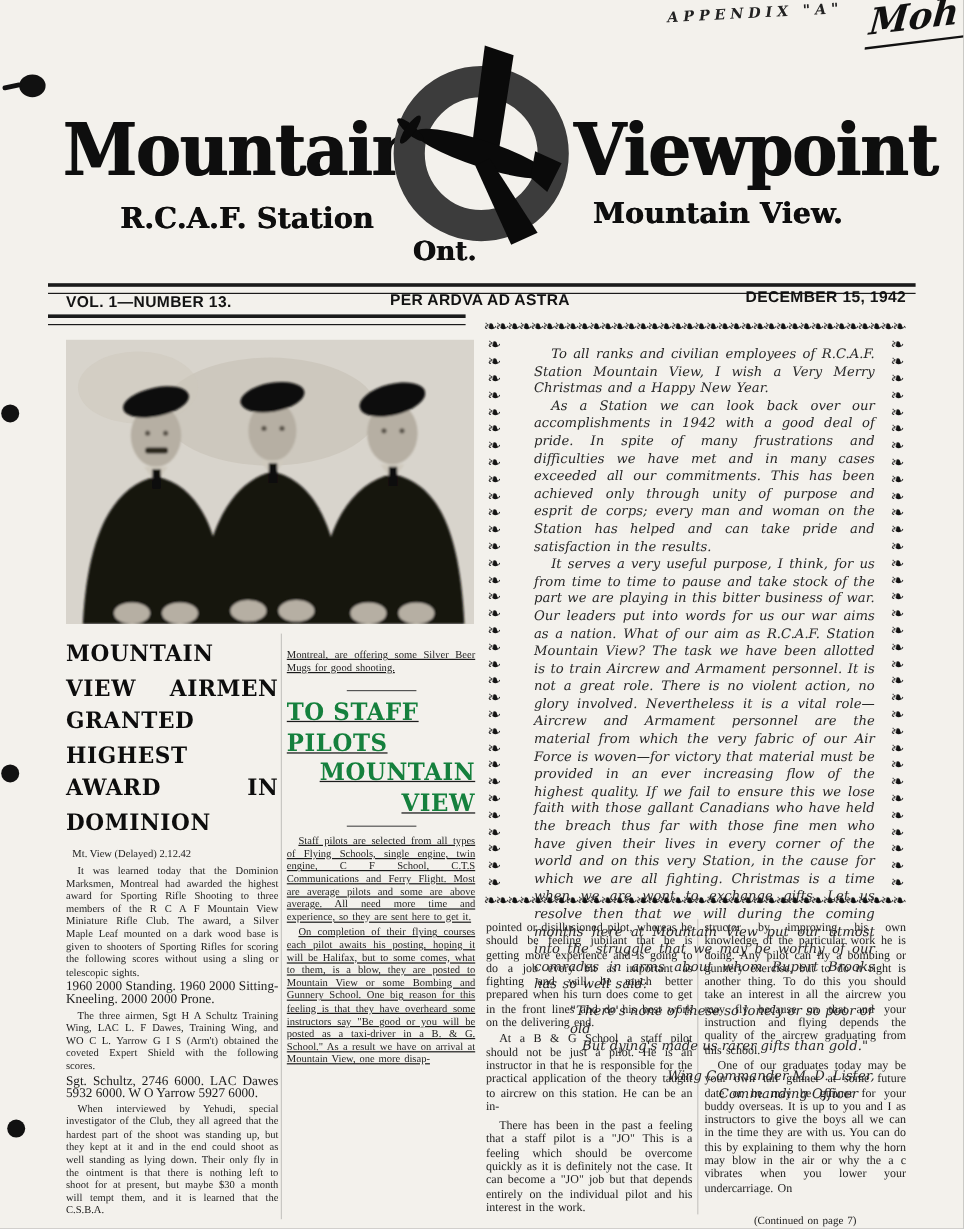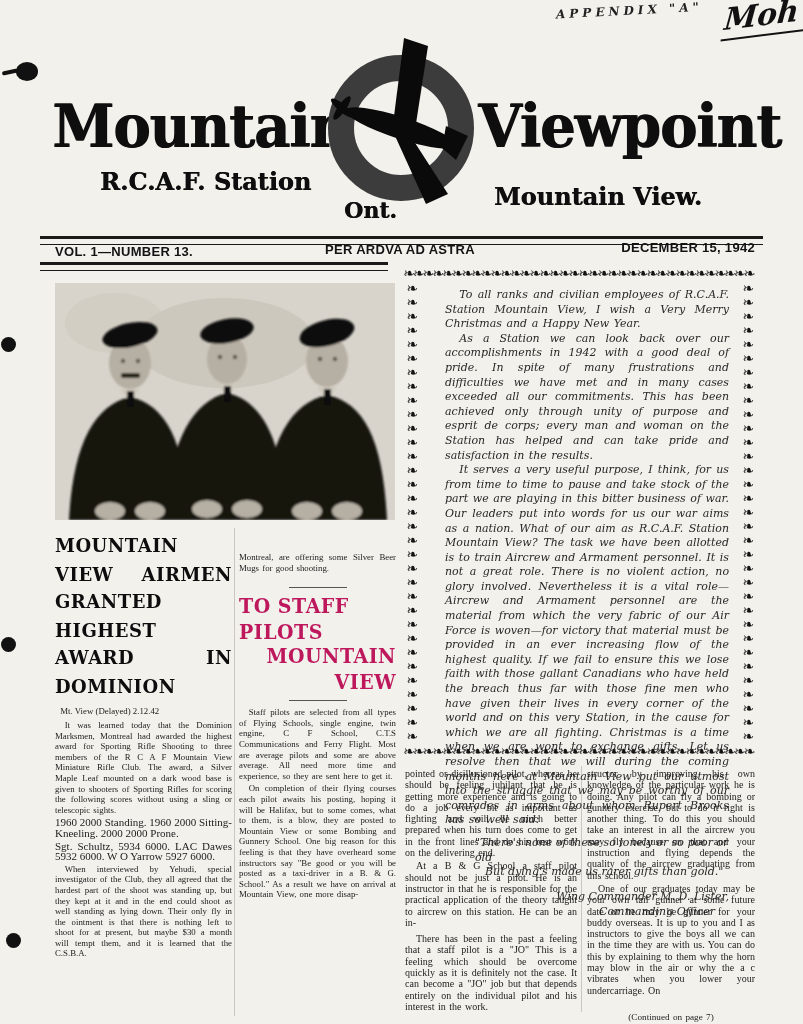--- a/index.html
+++ b/index.html
@@ -47,21 +47,21 @@
   .para{font-size:8.8px; line-height:10.6px; text-indent:1.1em; margin:0 0 2px 0;
     word-spacing:1px; color:#1c1c1c;}
   .para.no-indent{text-indent:0;}
   .scoreline{font-size:11px; line-height:10.6px; margin:2px 0; text-indent:0;}
   .art-dateline{font-size:8.8px; line-height:11px; margin:6px 0 3px 0; text-indent:.6em;}
   .headline1 .hl{
     font-family:"DejaVu Serif", serif; font-weight:bold; font-size:18px;
     line-height:28px; letter-spacing:.5px; color:#0d0d0d;
     text-align:justify; text-align-last:justify; transform:scaleY(1.05);
   }
-  .headline2{font-family:"DejaVu Serif", serif; font-weight:bold; color:#be185d;}
+  .headline2{font-family:"DejaVu Serif", serif; font-weight:bold; color:#15803d;}
   .headline2 .hl{font-size:19px; line-height:25px; letter-spacing:.5px; transform:scaleY(1.05);}
   .small-rule{height:1px; background:#555; width:58px; margin:6px auto;}
   .vline{position:absolute; width:1px; background:rgba(50,50,50,.22);}
   
   .xmas-box{position:absolute; left:403px; top:266px; width:352px; height:494px;}
   .garland{position:absolute; color:#141414; font-family:"DejaVu Sans", sans-serif;
     overflow:hidden; white-space:nowrap;}
   .garland.h{left:0; width:352px; height:16px; font-size:14px; line-height:15px; letter-spacing:-2px;}
   .garland.v{top:14px; height:466px; width:16px; font-size:14px; letter-spacing:-2px;
     writing-mode:vertical-rl; line-height:15px;}
@@ -87,21 +87,21 @@
   <div class="punch" style="left:1px;top:337px;width:15px;height:15px;"></div>
   <div class="punch" style="left:1px;top:637px;width:15px;height:15px;"></div>
   <div class="punch" style="left:6px;top:933px;width:15px;height:15px;"></div>
 
   <div class="appendix">APPENDIX "A"</div>
   <div class="signature">Moh</div>
 
   <div class="mast-title" style="left:52px;top:92px;">Mountain</div>
   <div class="mast-title" style="left:478px;top:92px;">Viewpoint</div>
   <div class="mast-sub" style="left:100px;top:167px;">R.C.A.F.  Station</div>
-  <div class="mast-sub" style="left:494px;top:182px;">Mountain  View.</div>
+  <div class="mast-sub" style="left:494px;top:163px;">Mountain  View.</div>
   <div class="mast-sub" style="left:344px;top:197px;font-size:22px;">Ont.</div>
 
   <div class="logo">
     <svg width="170" height="182" viewBox="0 0 170 182">
       <circle cx="85" cy="94" r="60" fill="none" stroke="#3c3c3c" stroke-width="26"></circle>
       <g fill="#0a0a0a">
 
         <polygon points="88,4 112,12 99,96 77,90"></polygon>
 
         <g transform="rotate(18 85 94)">
@@ -173,25 +173,26 @@
   <div class="vline" style="left:234px;top:528px;height:488px;"></div>
   <div class="vline" style="left:581px;top:766px;height:246px;"></div>
 
   <div class="col headline1" style="left:55px;top:532px;width:177px;">
     <div class="hl">MOUNTAIN VIEW AIRMEN</div>
     <div class="hl">GRANTED  HIGHEST</div>
     <div class="hl">AWARD IN DOMINION</div>
     <div class="art-dateline">Mt. View (Delayed) 2.12.42</div>
     <p class="para">It was learned today that the Dominion Marksmen, Montreal had awarded the highest award for Sporting Rifle Shooting to three members of the R C A F Mountain View Miniature Rifle Club. The award, a Silver Maple Leaf mounted on a dark wood base is given to shooters of Sporting Rifles for scoring the following scores without using a sling or telescopic sights.</p>
     <p class="scoreline">1960 2000 Standing. 1960 2000 Sitting-Kneeling. 2000 2000 Prone.</p>
-    <p class="scoreline">Sgt. Schultz, 5934 6000. LAC Dawes 5932 6000. W O Yarrow 5927 6000.</p>
+    <p class="para">The three airmen, Sgt H A Schultz Training Wing, LAC L. F Dawes, Training Wing, and WO C L. Yarrow G I S (Arm't) obtained the coveted Expert Shield with the following scores.</p>
+    <p class="scoreline">Sgt. Schultz, 2746 6000. LAC Dawes 5932 6000. W O Yarrow 5927 6000.</p>
     <p class="para">When interviewed by Yehudi, special investigator of the Club, they all agreed that the hardest part of the shoot was standing up, but they kept at it and in the end could shoot as well standing as lying down. Their only fly in the ointment is that there is nothing left to shoot for at present, but maybe $30 a month will tempt them, and it is learned that the C.S.B.A.</p>
   </div>
 
-  <div class="col" style="left:239px;top:552px;width:157px;">
+  <div class="col" style="left:239px;top:540px;width:157px;text-decoration:underline;">
     <p class="para no-indent">Montreal, are offering some Silver Beer Mugs for good shooting.</p>
     <div class="small-rule" style="margin-top:14px;"></div>
     <div class="headline2" style="margin:4px 0;">
       <div class="hl" style="text-align:left;">TO STAFF PILOTS</div>
       <div class="hl" style="text-align:right;">MOUNTAIN VIEW</div>
     </div>
     <div class="small-rule"></div>
     <p class="para">Staff pilots are selected from all types of Flying Schools, single engine, twin engine, C F School, C.T.S Communications and Ferry Flight. Most are average pilots and some are above average. All need more time and experience, so they are sent here to get it.</p>
     <p class="para">On completion of their flying courses each pilot awaits his posting, hoping it will be Halifax, but to some comes, what to them, is a blow, they are posted to Mountain View or some Bombing and Gunnery School. One big reason for this feeling is that they have overheard some instructors say "Be good or you will be posted as a taxi-driver in a B. &amp; G. School." As a result we have on arrival at Mountain View, one more disap-</p>
   </div>

